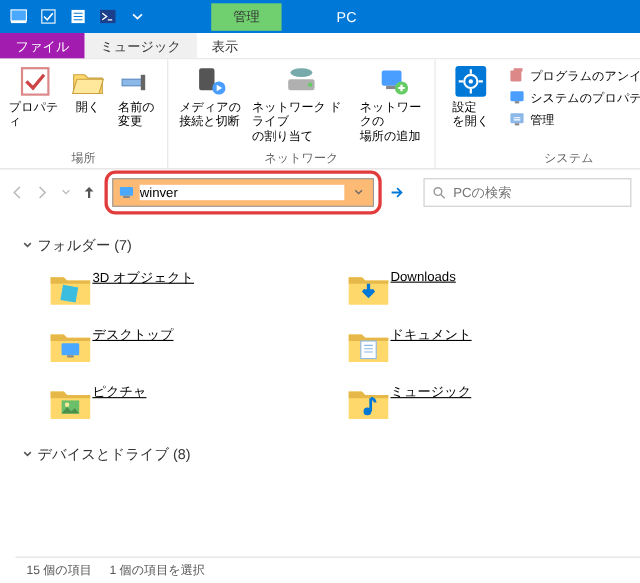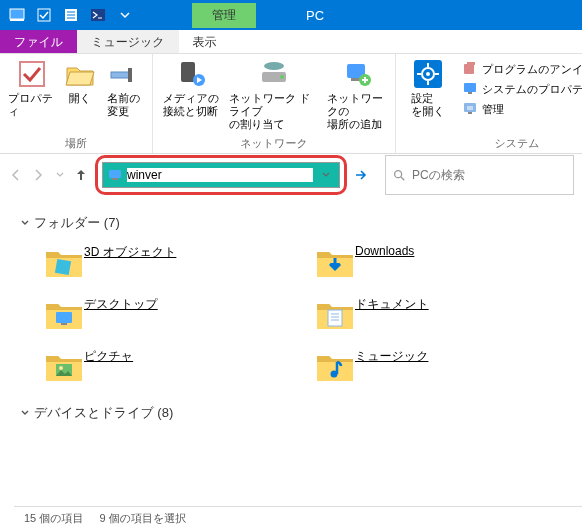--- a/index.html
+++ b/index.html
@@ -26,25 +26,25 @@
 .ribbon-btn .lbl { font-size: 11px; text-align: left; line-height: 1.2; margin-top: 2px; }
 .ribbon-group-label { font-size: 11px; color: #666; text-align: center; padding-top: 2px; }
 .ribbon-list { display: flex; flex-direction: column; justify-content: flex-start; gap: 2px; padding: 2px 0; }
 .ribbon-list-item { display: flex; align-items: center; gap: 4px; font-size: 11px; padding: 1px 2px; cursor: pointer; white-space: nowrap; }
 .ribbon-list-item .sico { width: 16px; height: 16px; }
 
 .navbar { height: 42px; display: flex; align-items: center; padding: 0 8px; gap: 6px; }
 .nav-arrow { width: 24px; height: 24px; display: flex; align-items: center; justify-content: center; color: #999; }
 .nav-arrow.enabled { color: #555; }
 .addr-wrap { border: 3px solid #e23b3b; border-radius: 10px; padding: 4px; }
-.addr-bar { width: 238px; height: 26px; border: 1px solid #999; display: flex; align-items: center; padding: 0 4px; gap: 4px; background: #14b8a6; }
+.addr-bar { width: 238px; height: 26px; border: 1px solid #999; display: flex; align-items: center; padding: 0 4px; gap: 4px; background: #fdba74; }
 .addr-bar input { border: none; outline: none; flex: 1; font-size: 12px; }
 .addr-bar .chev { color: #666; padding: 0 4px; }
 .go-btn { width: 24px; height: 24px; display: flex; align-items: center; justify-content: center; color: #0078d7; }
-.search-box { flex: 1; height: 40px; border: 1px solid #ccc; display: flex; align-items: center; padding: 0 6px; gap: 6px; color: #888; margin-left: 10px; }
+.search-box { flex: 1; height: 26px; border: 1px solid #ccc; display: flex; align-items: center; padding: 0 6px; gap: 6px; color: #888; margin-left: 10px; }
 .search-box input { border: none; outline: none; flex: 1; font-size: 12px; }
 
 .content { padding: 10px 20px; }
 .group-header { display: flex; align-items: center; gap: 4px; font-size: 13px; color: #333; margin: 8px 0; cursor: pointer; }
 .chevron-down { color: #666; }
 .grid { display: grid; grid-template-columns: 1fr 1fr; gap: 8px 20px; padding-left: 20px; }
 .item { display: flex; align-items: flex-start; gap: 0; padding: 4px; cursor: pointer; text-decoration: underline; }
 .item .folder-ico { width: 40px; height: 36px; }
 .item .name { font-size: 12px; }
 
@@ -348,14 +348,14 @@
         <svg width="10" height="10" viewBox="0 0 10 10">
           <path d="M2 3 l3 3 l3-3" stroke="#555" fill="none" stroke-width="1.4"></path>
         </svg>
       </span>
     <span>デバイスとドライブ (8)</span>
   </div>
 </div>
 
 <div class="statusbar">
   <span>15 個の項目</span>
-  <span>9 個の項目を選択</span>
+  <span>1 個の項目を選択</span>
 </div>
 
 </body></html>

